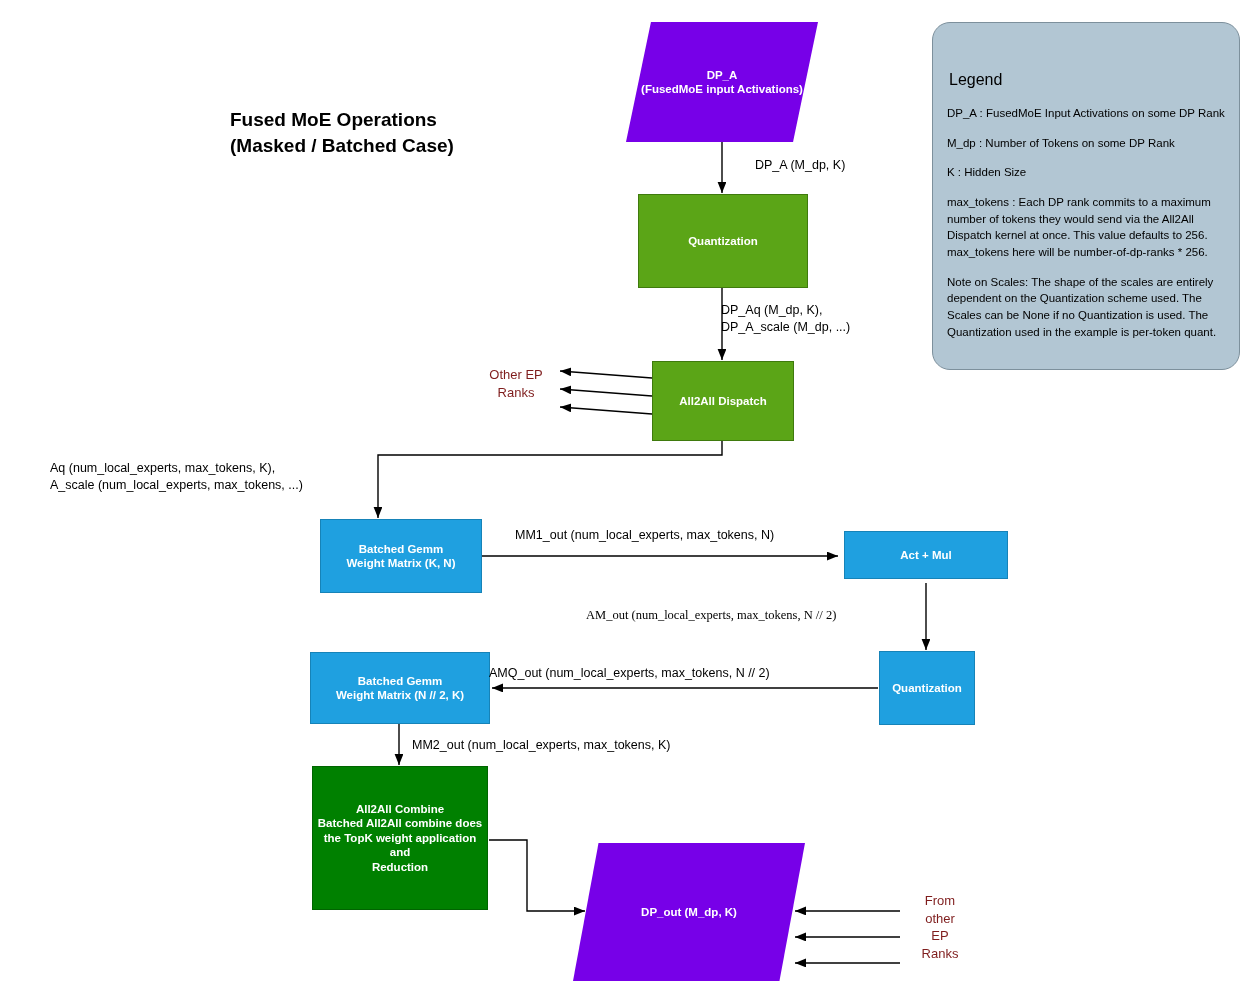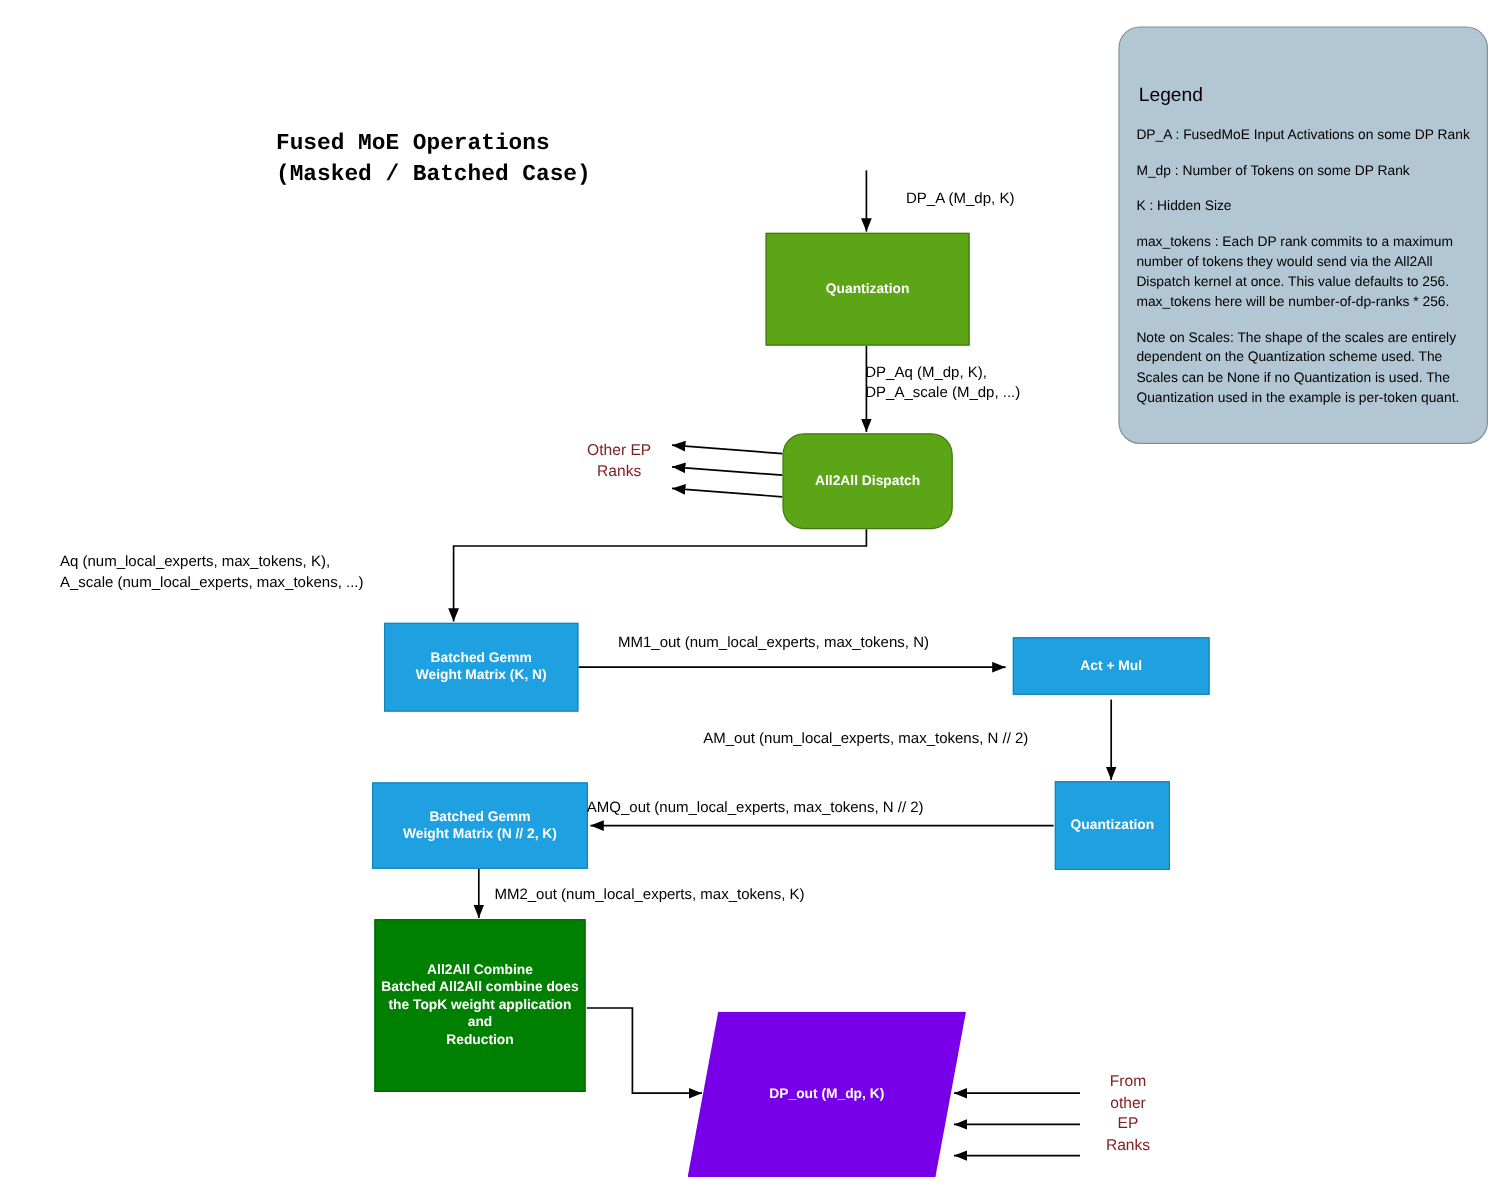--- a/index.html
+++ b/index.html
@@ -67,21 +67,20 @@
     background: #7700e8;
     z-index: 1;
   }
   .title {
     position: absolute;
     font-size: 19px;
     font-weight: bold;
     line-height: 1.35;
     white-space: pre-line;
     color: #000000;
-    font-family: Liberation Mono, monospace;
   }
   .edge-label {
     position: absolute;
     font-size: 12.5px;
     color: #000000;
     line-height: 1.35;
     white-space: pre-line;
   }
   .side-label {
     position: absolute;
@@ -156,26 +155,31 @@
 
       <path d="M900,911 L795,911"></path>
       <path d="M900,937 L795,937"></path>
       <path d="M900,963 L795,963"></path>
     </g>
   </svg>
 
   <div class="title" style="left:230px; top:107px;">Fused MoE Operations
 (Masked / Batched Case)</div>
 
+  <div class="node para" style="left:626px; top:22px; width:192px; height:120px;">
+    <div class="paraShape" style="clip-path: polygon(13% 0%, 100% 0%, 87% 100%, 0% 100%);"></div>
+    <span class="paraText">DP_A
+(FusedMoE input Activations)</span>
+  </div>
 
   <div class="node green" style="left:638px; top:194px; width:170px; height:94px;">
     <span>Quantization</span>
   </div>
 
-  <div class="node green" style="left:652px; top:361px; width:142px; height:80px;border-radius:18px;">
+  <div class="node green" style="left:652px; top:361px; width:142px; height:80px;">
     <span>All2All Dispatch</span>
   </div>
 
   <div class="node blue" style="left:320px; top:519px; width:162px; height:74px;">
     <span>Batched Gemm
 Weight Matrix (K, N)</span>
   </div>
 
   <div class="node blue" style="left:844px; top:531px; width:164px; height:48px;">
     <span>Act + Mul</span>
@@ -201,21 +205,21 @@
     <div class="paraShape" style="clip-path: polygon(11% 0%, 100% 0%, 89% 100%, 0% 100%);"></div>
     <span class="paraText">DP_out (M_dp, K)</span>
   </div>
 
   <div class="edge-label" style="left:755px; top:157px;">DP_A (M_dp, K)</div>
   <div class="edge-label" style="left:721px; top:302px;">DP_Aq (M_dp, K),
 DP_A_scale (M_dp, ...)</div>
   <div class="edge-label" style="left:50px; top:460px;">Aq (num_local_experts, max_tokens, K),
 A_scale (num_local_experts, max_tokens, ...)</div>
   <div class="edge-label" style="left:515px; top:527px;">MM1_out (num_local_experts, max_tokens, N)</div>
-  <div class="edge-label" style="left:586px; top:607px;">AM_out (num_local_experts, max_tokens, N // 2)</div>
+  <div class="edge-label" style="left:586px; top:607px;font-family:Liberation Serif, serif;">AM_out (num_local_experts, max_tokens, N // 2)</div>
   <div class="edge-label" style="left:489px; top:665px;">AMQ_out (num_local_experts, max_tokens, N // 2)</div>
   <div class="edge-label" style="left:412px; top:737px;">MM2_out (num_local_experts, max_tokens, K)</div>
 
   <div class="side-label" style="left:476px; top:366px; width:80px;">Other EP
 Ranks</div>
   <div class="side-label" style="left:905px; top:892px; width:70px;">From
 other
 EP
 Ranks</div>
 

